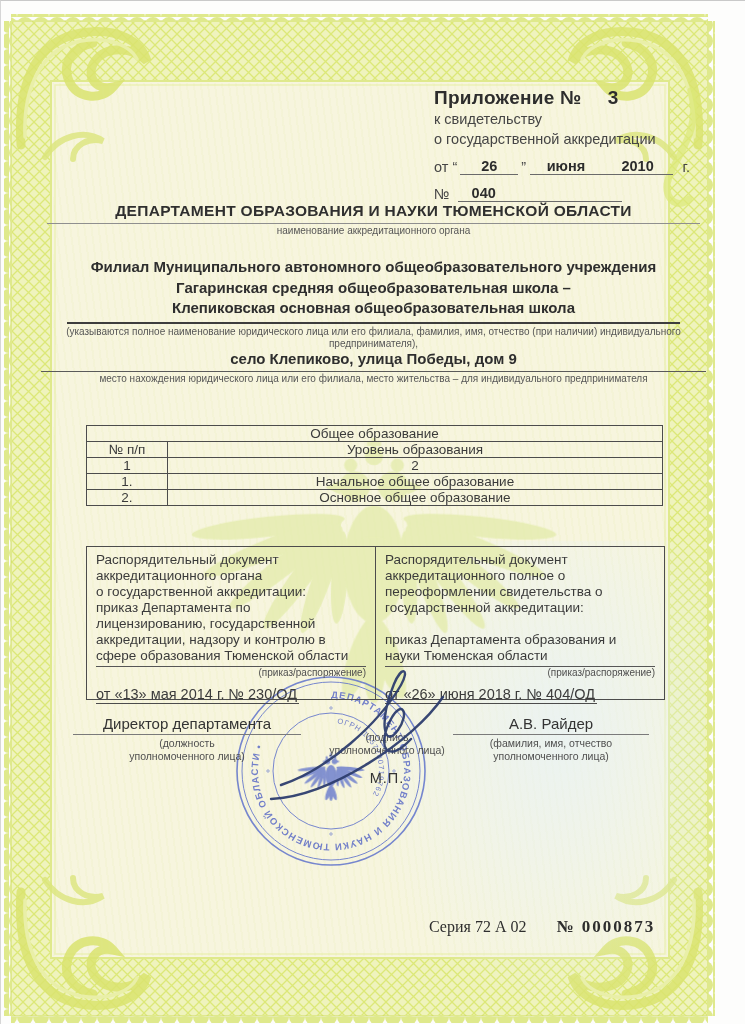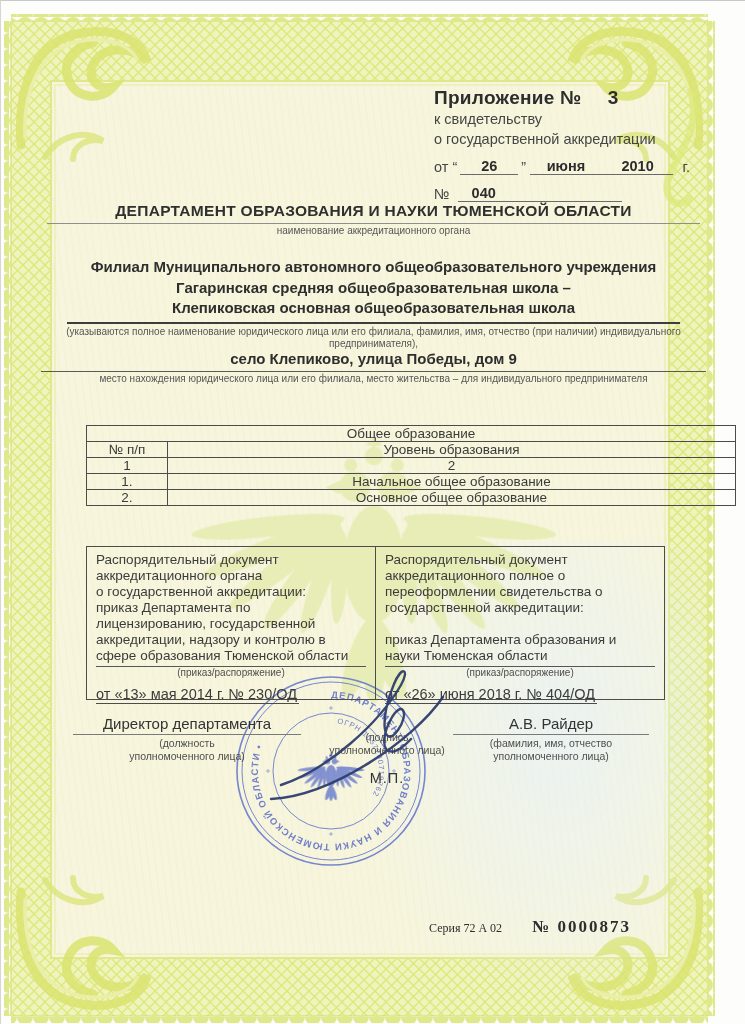--- a/index.html
+++ b/index.html
@@ -38,44 +38,44 @@
   .authority-title{font-size:15.5px;font-weight:bold;color:#2f2f2f;letter-spacing:.3px;}
   .rule-thin{border-top:1px solid #8f8f8f;margin:3px 6px 1px;}
   .caption{font-size:10px;color:#565656;line-height:12.5px;}
   .org{left:40px;top:256px;width:665px;text-align:center;}
   .org-line{font-size:15px;font-weight:bold;color:#2e2e2e;line-height:20.5px;}
   .rule-strong{border-top:2px solid #3d3d3d;margin:3px 26px 2px;}
   .addr{left:30px;top:348px;width:685px;text-align:center;}
   .addr-line{font-size:15px;font-weight:bold;color:#2e2e2e;line-height:20px;}
   .rule-mid{border-top:1.5px solid #5a5a5a;margin:2px 10px 1px;}
   
-  .edu-table{left:85px;top:424px;width:650px;border-collapse:collapse;z-index:5;position:absolute;}
+  .edu-table{left:85px;top:424px;width:577px;border-collapse:collapse;z-index:5;position:absolute;}
   .edu-table td{border:1.4px solid #4c4c4c;font-size:13.5px;color:#3b3b3b;text-align:center;
     height:15px;padding:0 2px;line-height:15px;background:transparent;}
   .edu-table .c1{width:76px;}
   
   .orders{left:85px;top:545px;width:577px;height:152px;display:flex;border:1.4px solid #4c4c4c;z-index:5;position:absolute;}
   .order-cell{flex:1;padding:5px 9px 7px;display:flex;flex-direction:column;}
   .order-cell + .order-cell{border-left:1.4px solid #4c4c4c;}
   .ol{font-size:13.5px;line-height:16px;min-height:16px;color:#3b3b3b;}
   .order-rule{border-top:1px solid #565656;margin-top:2px;}
-  .order-caption{font-size:10px;color:#4f4f4f;text-align:center;line-height:12px;}
+  .order-caption{font-size:10px;color:#4f4f4f;text-align:right;line-height:12px;}
   .order-date{margin-top:7px;font-size:14.5px;color:#3b3b3b;}
   .order-date span{border-bottom:1px solid #4c4c4c;padding:0 2px 1px 0;display:inline-block;}
   
   .sig-pos{left:72px;top:714px;width:228px;text-align:center;}
   .sig-line{font-size:15px;color:#333;border-bottom:1px solid #7a7a7a;padding-bottom:2px;}
   .sig-cap{font-size:10.5px;color:#4f4f4f;line-height:13px;margin-top:2px;}
   .sig-center{left:316px;top:728px;width:140px;text-align:center;}
   .mp{font-size:14.5px;color:#333;margin-top:13px;letter-spacing:1px;}
   .sig-name{left:452px;top:714px;width:196px;text-align:center;}
   
   .serial{left:428px;top:916px;display:flex;align-items:baseline;gap:30px;
     font-family:"Liberation Serif", serif;color:#2e2e2e;}
-  .serial .series{font-size:12px;}
+  .serial .series{font-size:16px;}
   .serial .number{font-size:17px;font-weight:bold;letter-spacing:2px;}
 </style>
 </head>
 <body>
 
 <div class="page">
 
   <svg class="abs frame-svg" width="745" height="1024" viewBox="0 0 745 1024" aria-hidden="true">
     <defs>
       <pattern id="lat" width="11" height="11" patternUnits="userSpaceOnUse">

